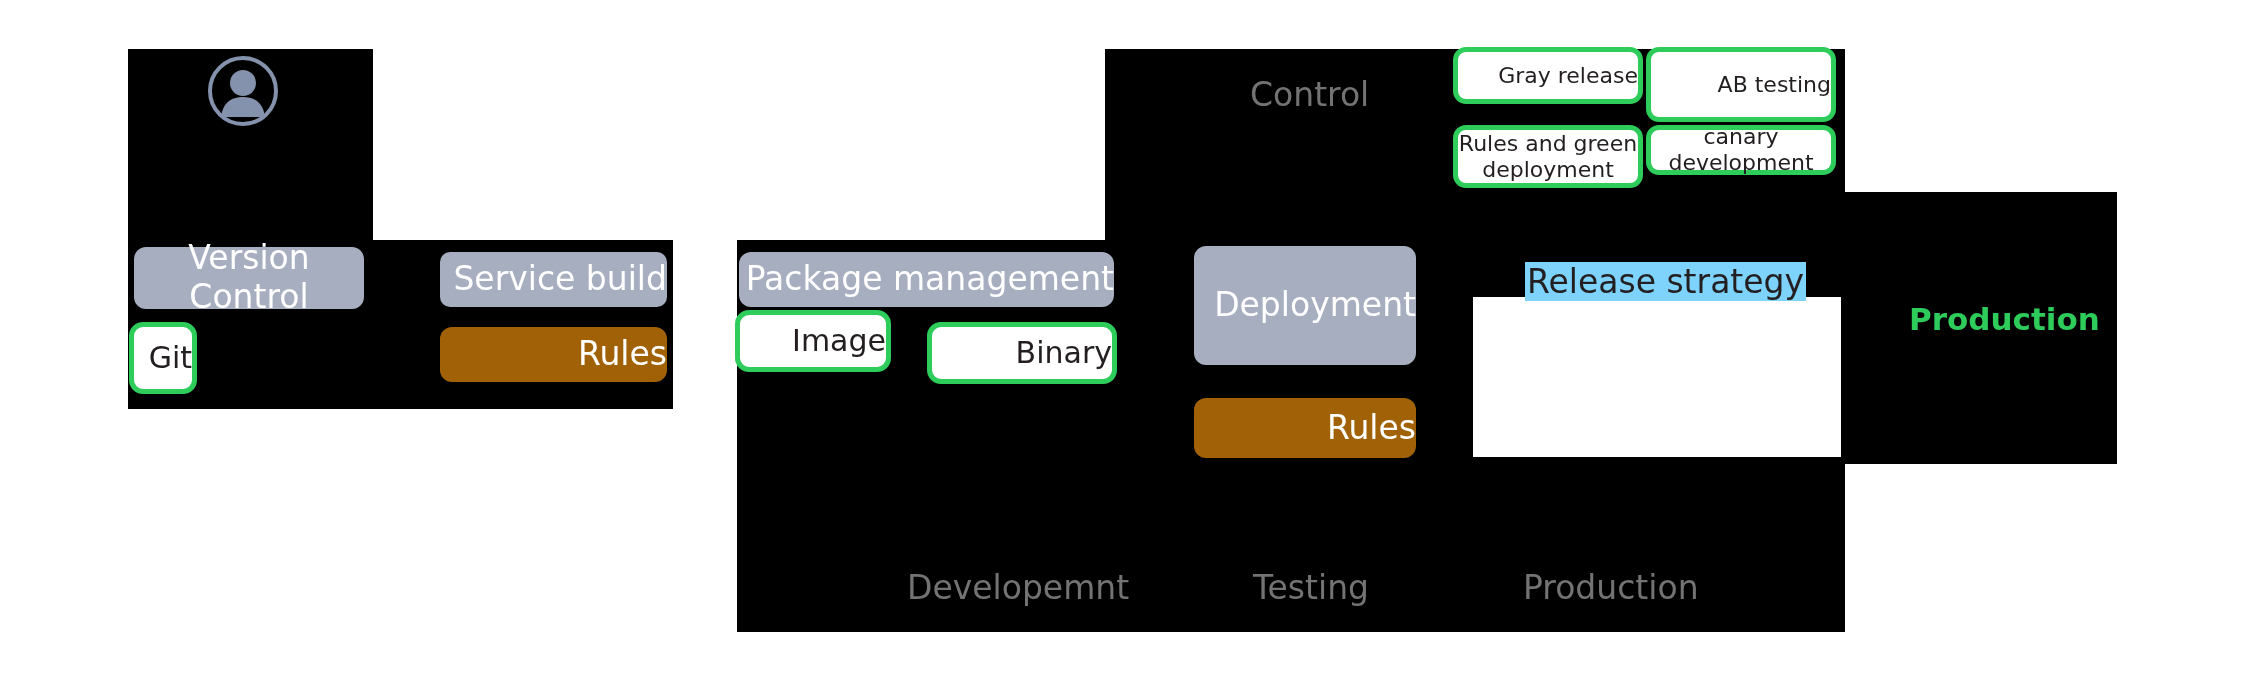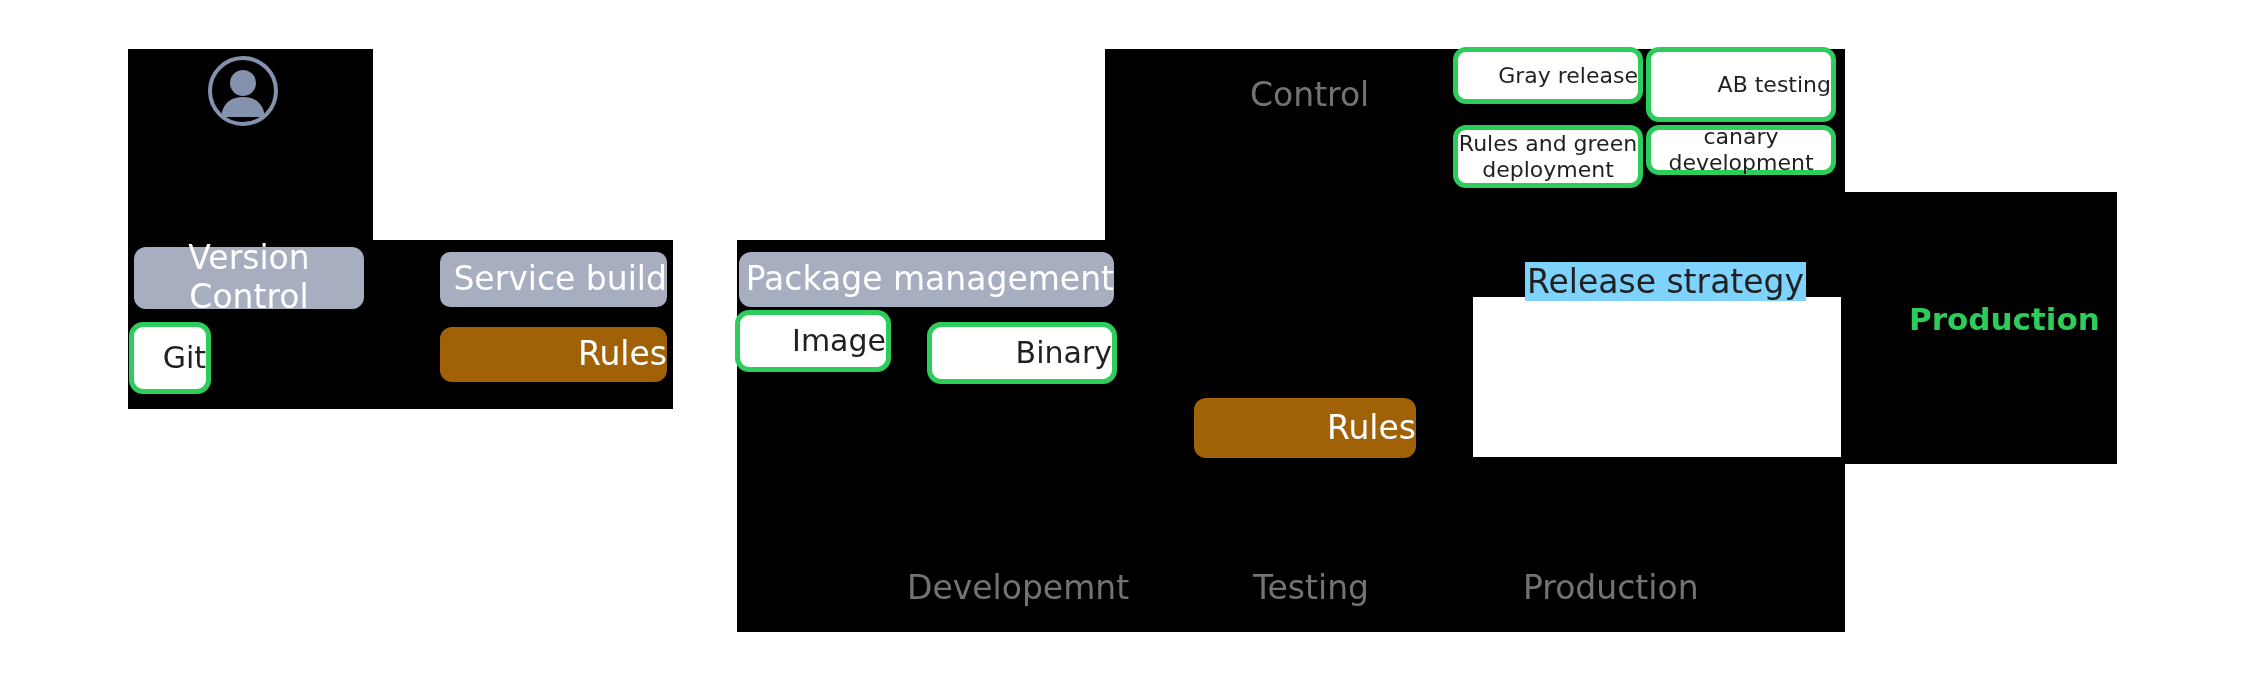--- a/index.html
+++ b/index.html
@@ -119,21 +119,21 @@
   <svg class="avatar" style="left:207px; top:55px;" viewBox="0 0 72 72">
     <circle cx="36" cy="36" r="33" fill="none" stroke="#8592ad" stroke-width="4"></circle>
     <circle cx="36" cy="28" r="13" fill="#8592ad"></circle>
     <path d="M14 62 C16 46 26 42 36 42 C46 42 56 46 58 62 Z" fill="#8592ad"></path>
   </svg>
 
   <div class="node cap" style="left:134px; top:247px; width:230px; height:62px;">
     <span>Version Control</span>
   </div>
 
-  <div class="node chip" style="left:129px; top:322px; width:82px; height:72px;">
+  <div class="node chip" style="left:129px; top:322px; width:68px; height:72px;">
     <span>Git</span>
   </div>
 
   <div class="node cap" style="left:440px; top:252px; width:227px; height:55px;border-radius:10px;">
     <span>Service build</span>
   </div>
 
   <div class="node rules" style="left:440px; top:327px; width:227px; height:55px;">
     <span>Rules</span>
   </div>
@@ -147,20 +147,23 @@
   </div>
 
   <div class="node chip" style="left:927px; top:322px; width:190px; height:62px;">
     <span>Binary</span>
   </div>
 
   <div class="label stage-title" style="left:1250px; top:75px;">
     <span>Control</span>
   </div>
 
+  <div class="node cap" style="left:1194px; top:246px; width:222px; height:119px;">
+    <span>Deployment</span>
+  </div>
 
   <div class="node rules" style="left:1194px; top:398px; width:222px; height:60px;">
     <span>Rules</span>
   </div>
 
   <div class="node chip small" style="left:1453px; top:47px; width:190px; height:57px;">
     <span>Gray release</span>
   </div>
 
   <div class="node chip small" style="left:1646px; top:47px; width:190px; height:75px;">

